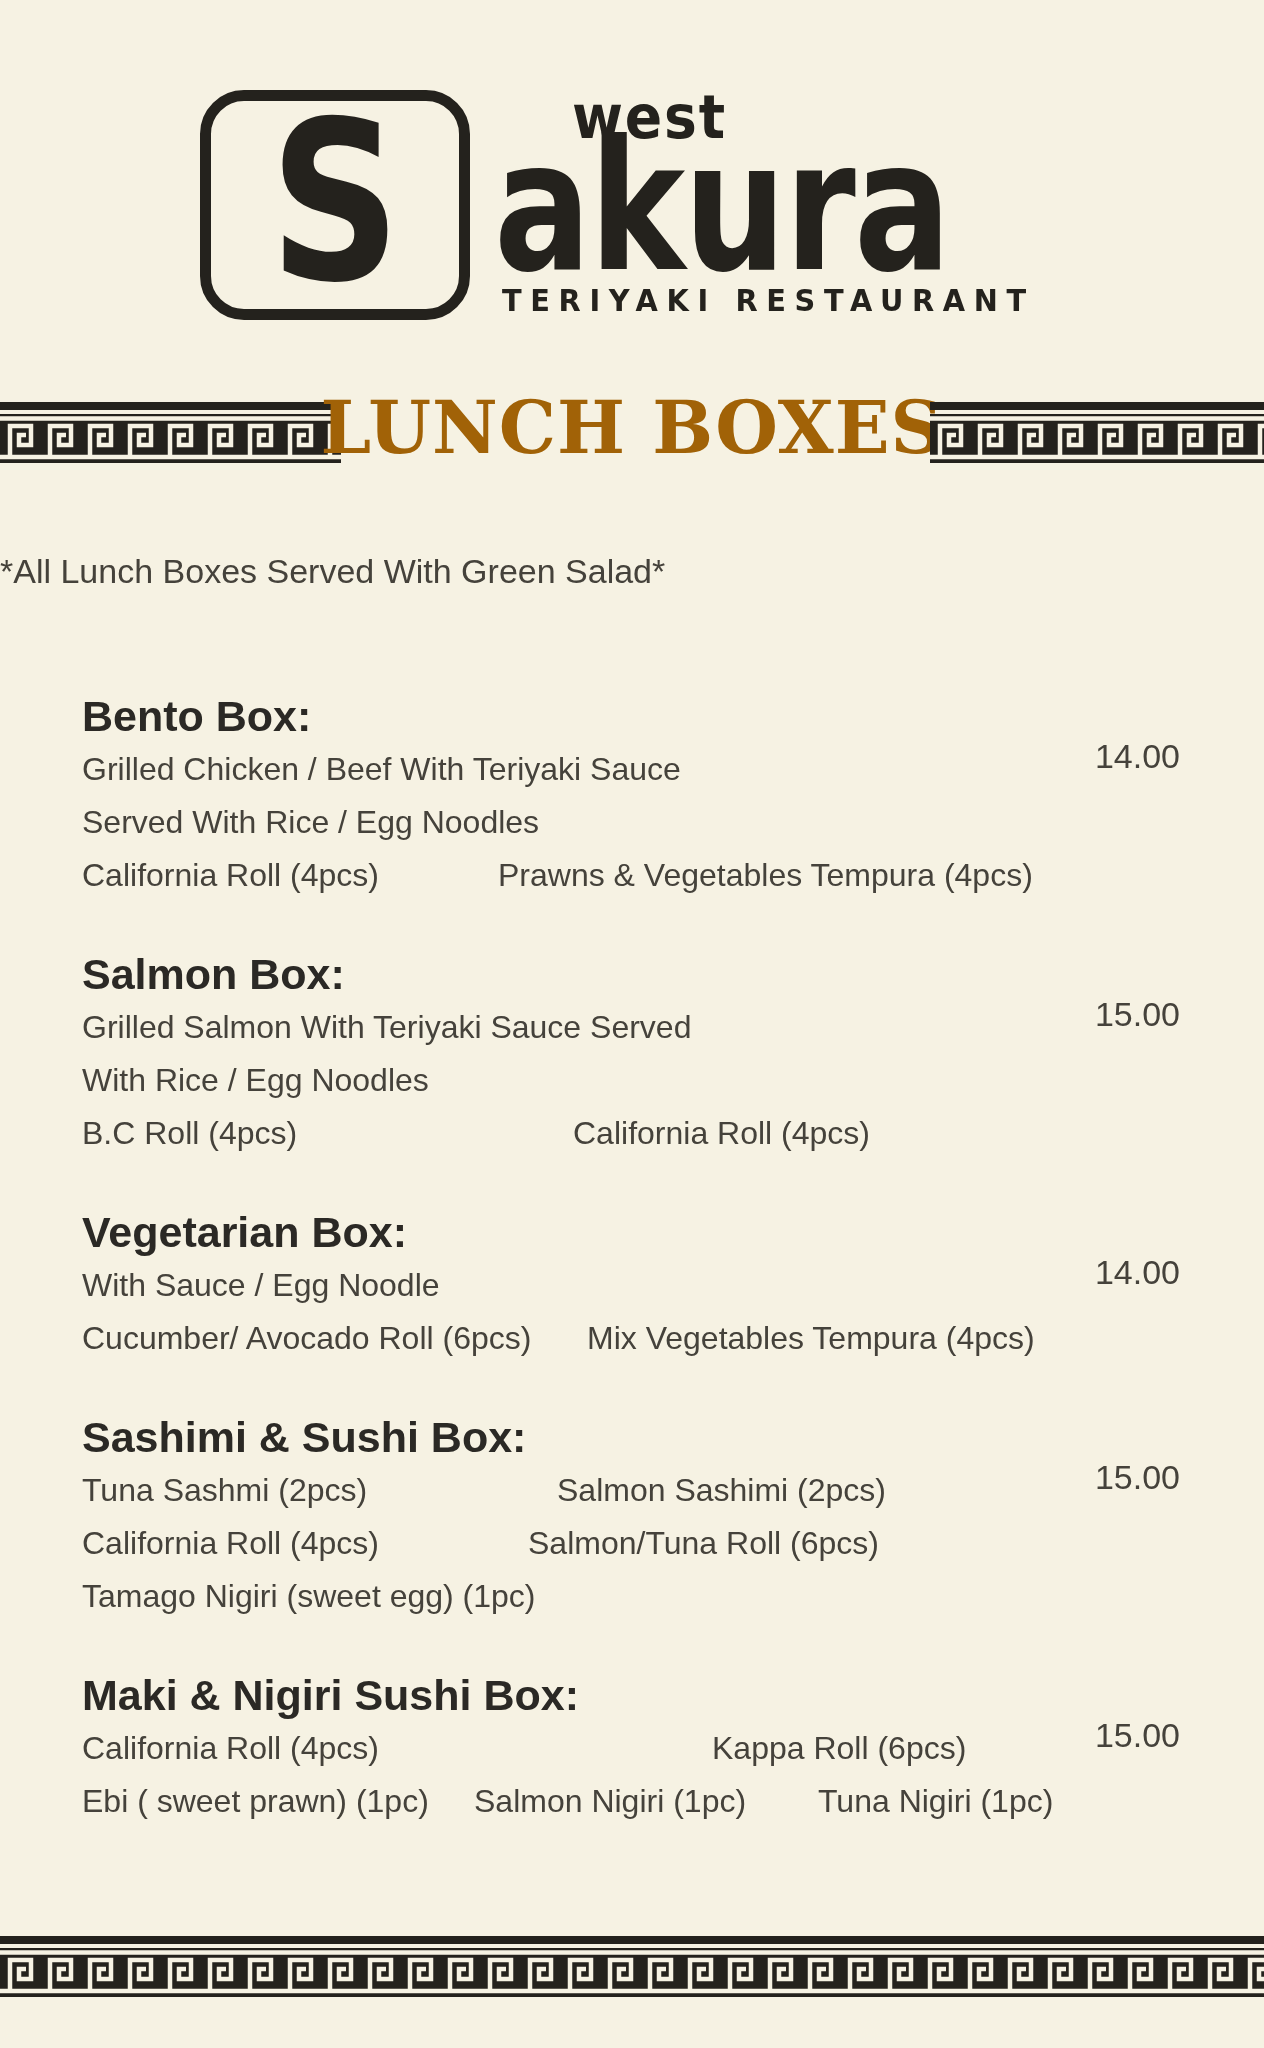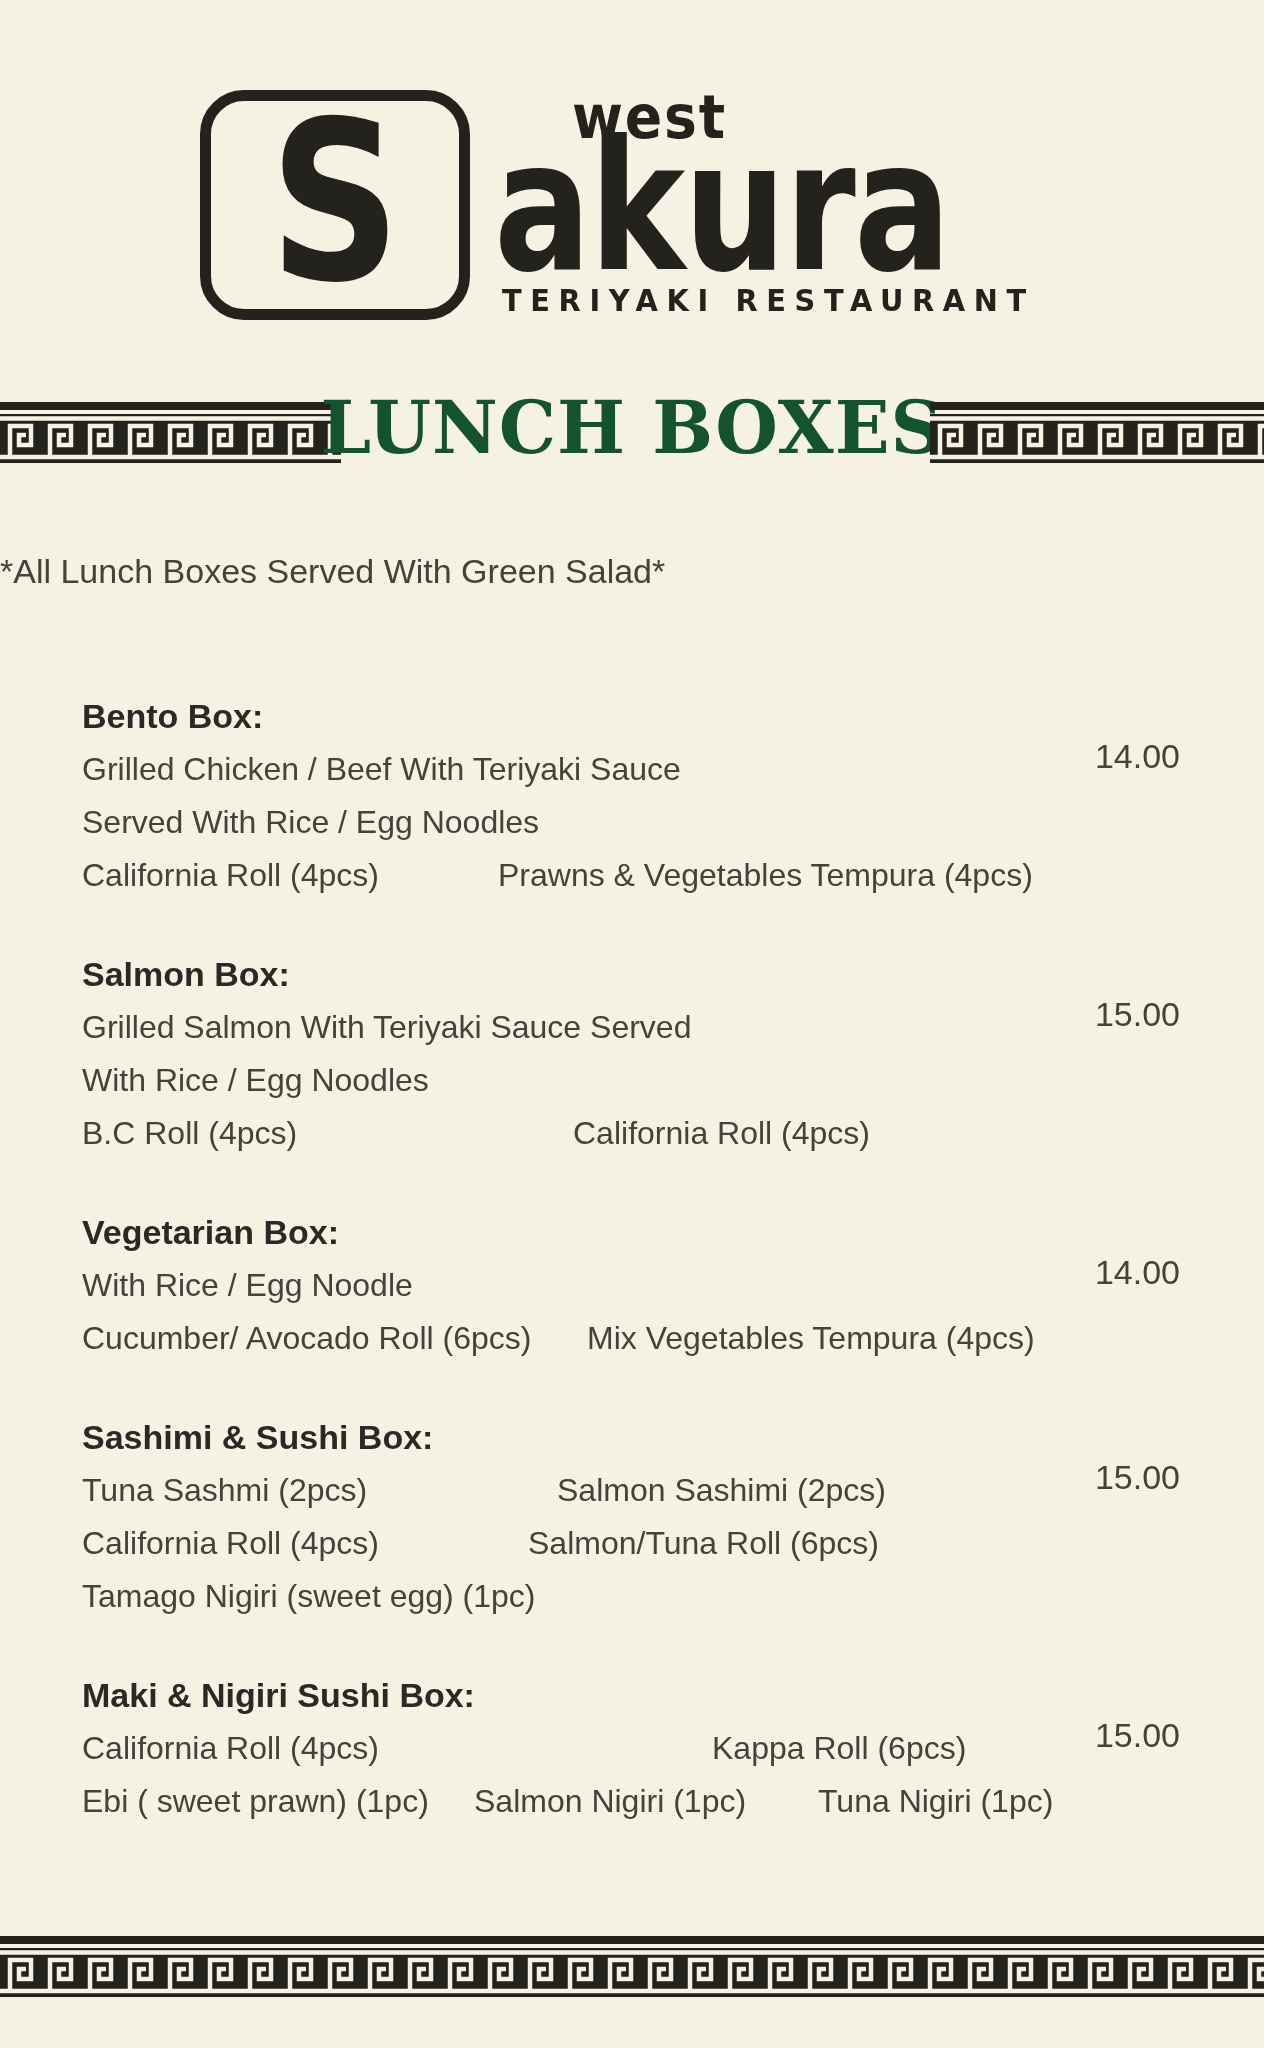--- a/index.html
+++ b/index.html
@@ -37,31 +37,31 @@
   }
   
   .band{position:absolute;top:402px;height:61px;}
   .band-left{left:0;width:341px;}
   .band-right{left:930px;width:334px;}
   .band-bottom{top:1936px;left:0;width:1264px;}
   .band .bar{height:8px;background:#24221d;margin-bottom:4px;}
   .band svg{display:block;width:100%;height:49px;}
   .menu-title{
     position:absolute;top:392px;left:0;width:1264px;text-align:center;
-    font-family:"DejaVu Serif", serif;font-weight:bold;color:#14532d;
+    font-family:"DejaVu Serif", serif;font-weight:bold;color:#a16207;
     font-size:72px;line-height:1;letter-spacing:1px;white-space:nowrap;
   }
   
   .notes{position:absolute;top:545px;left:0;width:1264px;text-align:left;
     font-size:34px;line-height:52px;color:#45423b;}
   
   .menu{position:absolute;top:690px;left:82px;right:84px;}
   .section{margin-bottom:46px;}
   .section-head{display:flex;justify-content:space-between;align-items:flex-start;height:53px;}
-  .section-name{font-weight:bold;font-size:34px;line-height:53px;color:#2b2925;white-space:nowrap;}
+  .section-name{font-weight:bold;font-size:43px;line-height:53px;color:#2b2925;white-space:nowrap;}
   .section-price{font-size:34px;line-height:53px;color:#45423b;margin-top:40px;}
   .line{position:relative;height:53px;font-size:32px;line-height:53px;color:#45423b;}
   .line span{position:absolute;top:0;left:0;white-space:nowrap;}
 </style>
 </head>
 <body>
 
 <svg width="0" height="0" style="position:absolute" aria-hidden="true">
   <defs>
     <pattern id="meander" width="40" height="49" patternUnits="userSpaceOnUse">
@@ -133,21 +133,21 @@
       <span style="left:491px">California Roll (4pcs)</span>
     </div>
   </div>
 
   <div class="section">
     <div class="section-head">
       <span class="section-name">Vegetarian Box:</span>
       <span class="section-price">14.00</span>
     </div>
     <div class="line">
-      <span>With Rice / Egg Noodle</span>
+      <span>With Sauce / Egg Noodle</span>
     </div>
     <div class="line">
       <span>Cucumber/ Avocado Roll (6pcs)</span>
       <span style="left:505px">Mix Vegetables Tempura (4pcs)</span>
     </div>
   </div>
 
   <div class="section">
     <div class="section-head">
       <span class="section-name">Sashimi &amp; Sushi Box:</span>

